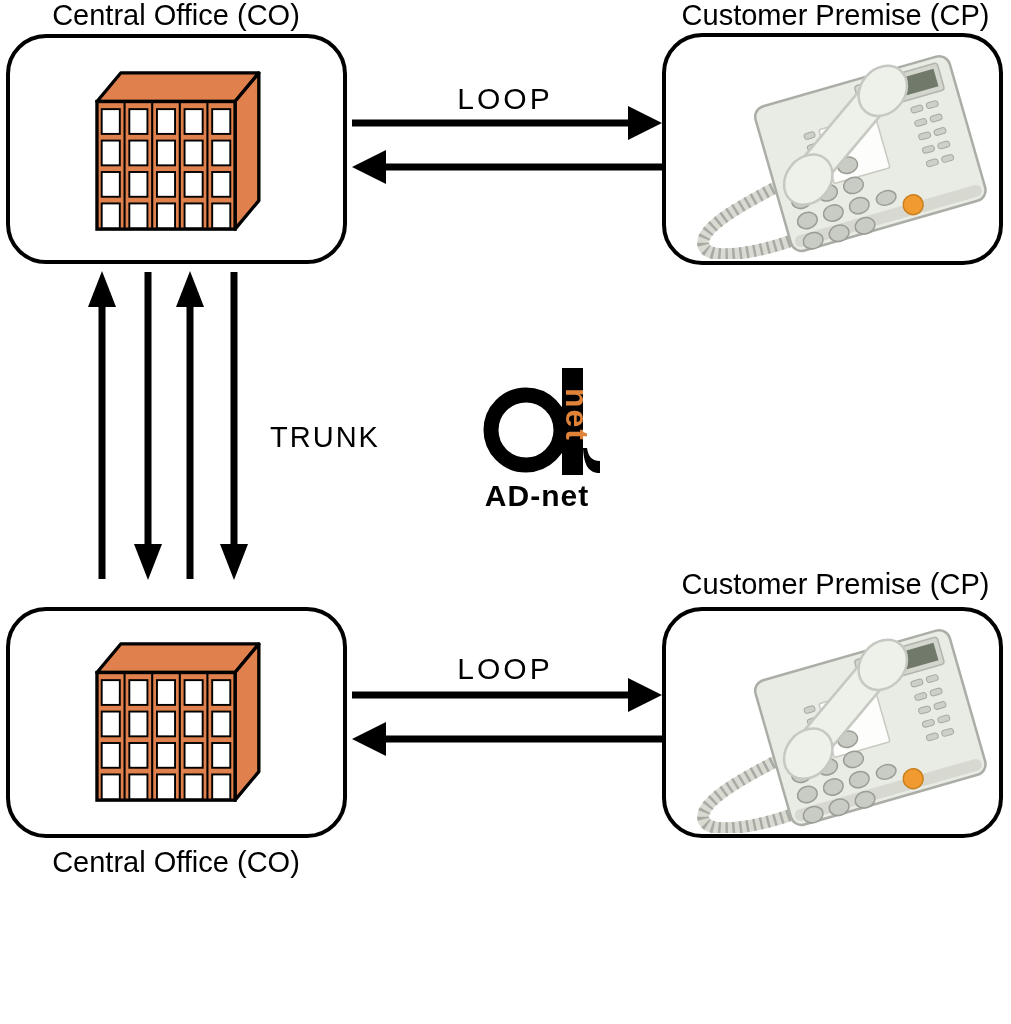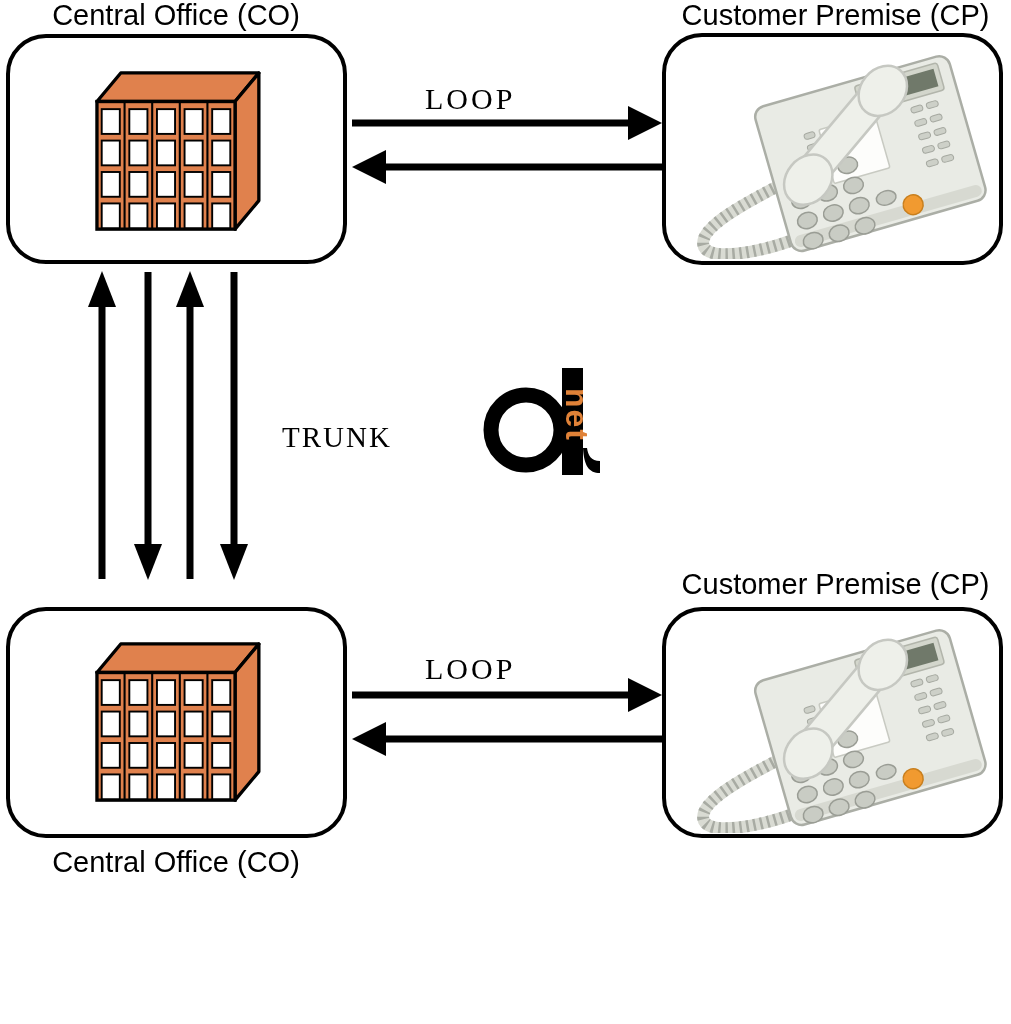--- a/index.html
+++ b/index.html
@@ -10,23 +10,22 @@
   .abs { position:absolute; }
   .node-box {
     position:absolute; border:4px solid #000; border-radius:40px; background:#fff;
     box-sizing:border-box;
   }
   .title {
     position:absolute; text-align:center; font-size:29px; line-height:30px; color:#000;
     white-space:nowrap;
   }
   .link-label {
-    position:absolute; font-size:30px; letter-spacing:3px; color:#000;
+    position:absolute; text-align:center; font-size:30px; letter-spacing:3px; color:#000;
     white-space:nowrap;
-    font-family:Liberation Serif, serif;
   }
   .trunk-label { letter-spacing:2px; font-size:29px; }
   .logo-caption {
     position:absolute; left:452px; top:479px; width:170px; text-align:center;
     font-size:30px; font-weight:bold; letter-spacing:1px; color:#000;
   }
   svg { display:block; }
   .arrow-layer { position:absolute; left:0; top:0; pointer-events:none; }
 </style>
 </head>
@@ -174,28 +173,29 @@
 
   <div class="title" style="left:663px; top:0px; width:345px;">Customer Premise (CP)</div>
   <div class="node-box" style="left:662px; top:33px; width:341px; height:232px;">
     <svg class="abs" style="left:8px; top:14px;" width="322" height="208" viewBox="0 0 322 208">
         <use href="#phone"></use>
       </svg>
   </div>
 
   <div class="link-label" style="left:425px; top:82px; width:160px;">LOOP</div>
 
-  <div class="link-label trunk-label" style="left:282px; top:421px; width:120px;">TRUNK</div>
+  <div class="link-label trunk-label" style="left:265px; top:421px; width:120px;">TRUNK</div>
 
   <svg class="abs" style="left:470px; top:360px;" width="140" height="125" viewBox="0 0 140 125">
     <circle cx="56" cy="70" r="35" fill="none" stroke="#000" stroke-width="15"></circle>
     <rect x="92" y="8" width="21" height="107" fill="#000"></rect>
     <path d="M 113 88 C 114 106 119 113 130 113 L 130 101 C 121 101 118 95 117 88 Z" fill="#000"></path>
     <text x="96" y="28" transform="rotate(90 96 28)" font-family="Liberation Sans, sans-serif" font-size="32" font-weight="bold" letter-spacing="2" fill="#E08238">net</text>
   </svg>
+  <div class="logo-caption">AD-net</div>
 
   <div class="node-box" style="left:6px; top:607px; width:341px; height:231px;">
     <svg class="abs" style="left:66px; top:16px;" width="200" height="192" viewBox="0 0 210 190">
         <use href="#building"></use>
       </svg>
   </div>
   <div class="title" style="left:16px; top:847px; width:320px;">Central Office (CO)</div>
 
   <div class="title" style="left:663px; top:569px; width:345px;">Customer Premise (CP)</div>
   <div class="node-box" style="left:662px; top:607px; width:341px; height:231px;">

